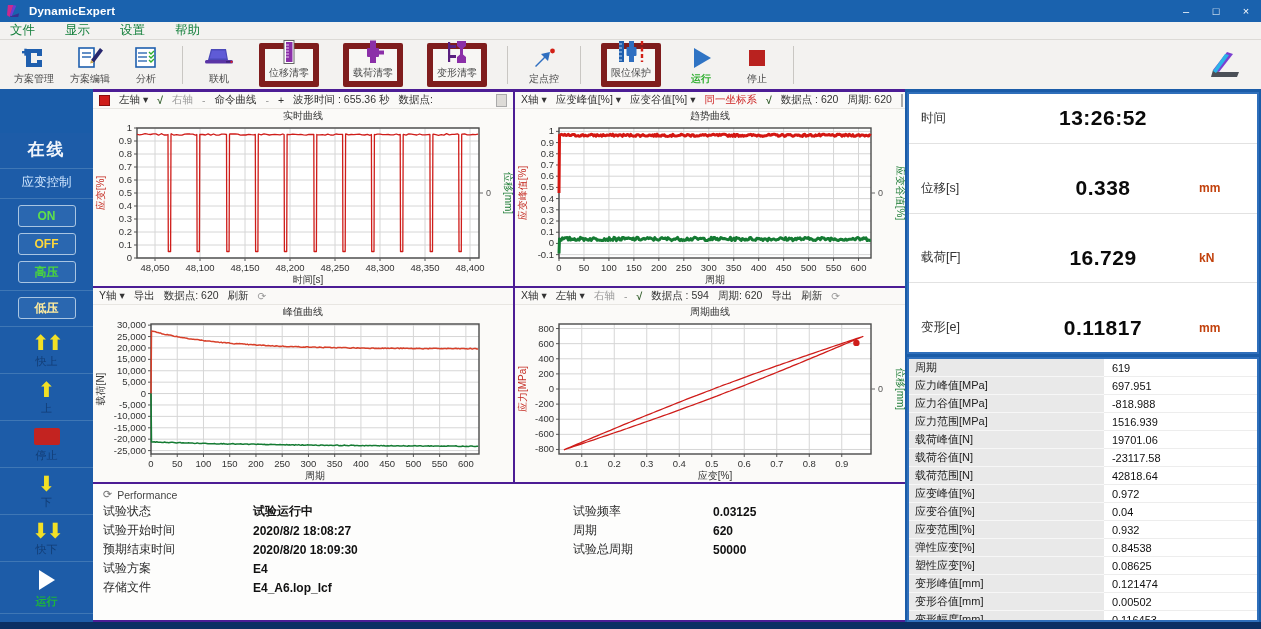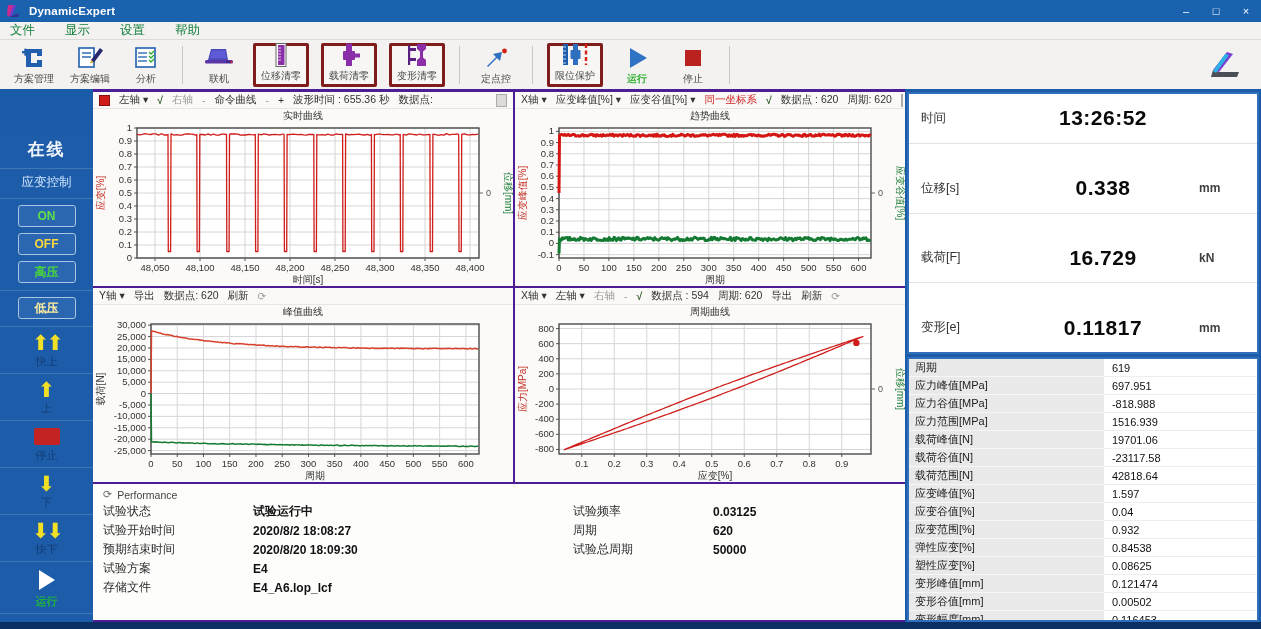--- a/index.html
+++ b/index.html
@@ -21,21 +21,21 @@
            border-bottom:1px solid #dcdad6;display:flex;align-items:center;padding-left:10px;box-sizing:border-box;}
   .menu-item{font-size:12.5px;color:#15803d;margin-right:30px;}
 
   
   .toolbar{position:absolute;left:0;top:40px;width:100%;height:49px;background:#f3f2f0;
            display:flex;align-items:center;padding-left:6px;box-sizing:border-box;}
   .tbtn{display:flex;flex-direction:column;align-items:center;justify-content:flex-end;
         min-width:56px;height:44px;padding:1px 4px;box-sizing:border-box;}
   .tbtn .ticon{height:26px;display:flex;align-items:center;justify-content:center;}
   .tbtn .tlab{font-size:10px;color:#4a4a4a;margin-top:1px;white-space:nowrap;}
-  .tbtn.framed{border:3px solid #7f1d1d;background:#f7f6f4;border-radius:2px;margin:0 6px;}
+  .tbtn.framed{border:6px solid #7f1d1d;background:#f7f6f4;border-radius:2px;margin:0 12px;}
   .tbtn .tlab.green{color:#2faf2f;font-weight:700;}
   .tsep{width:1px;height:38px;background:#c9c7c3;margin:0 8px;}
   .toolbar-logo{margin-left:auto;margin-right:18px;}
 
   
   .sidebar{position:absolute;left:0;top:89px;width:93px;height:533px;background:#1d5ca8;
            display:flex;flex-direction:column;align-items:center;color:#fff;margin-top:44px;}
   .sb-block{width:100%;display:flex;flex-direction:column;align-items:center;
             border-bottom:1px solid #3f77b5;padding:3px 0 4px;}
   .sb-online{font-size:17px;font-weight:700;color:#f2f6fb;letter-spacing:2px;padding:2px 0 3px;}
@@ -82,21 +82,21 @@
   
   .rightpanel{position:absolute;left:905px;top:89px;width:356px;height:533px;background:#1a5ca8;
               padding:3px 2px 0 2px;box-sizing:border-box;display:flex;flex-direction:column;gap:3px;}
   .card{background:#fff;border:2px solid #2f6fbb;box-sizing:border-box;}
   .readouts{height:262px;flex:0 0 262px;display:flex;flex-direction:column;gap:20px;}
   .ro-row{flex:1 1 0;display:grid;grid-template-columns:86px 1fr 52px;align-items:center;
           border-bottom:1px solid #e2e2e2;padding:0 6px 0 12px;}
   .ro-row:last-child{border-bottom:none;}
   .ro-label{font-size:12.5px;color:#333;}
   .ro-value{font-size:21px;font-weight:700;color:#0a0a0a;text-align:center;letter-spacing:.5px;}
-  .ro-unit{font-size:12px;font-weight:700;color:#404040;text-align:left;}
+  .ro-unit{font-size:12px;font-weight:700;color:#c2410c;text-align:left;}
   .datatable{flex:1 1 auto;overflow:hidden;}
   .trow{display:grid;grid-template-columns:56% 44%;height:18px;align-items:center;font-size:11px;}
   .trow .tlabel{background:#e9e9e9;border-bottom:1px solid #f7f7f7;height:100%;display:flex;
                 align-items:center;padding-left:6px;box-sizing:border-box;color:#222;}
   .trow .tvalue{border-bottom:1px solid #ededed;height:100%;display:flex;align-items:center;
                 padding-left:8px;box-sizing:border-box;color:#111;}
 
   .bottom-edge{position:absolute;left:0;top:622px;width:100%;height:7px;background:#0b2f63;}
 </style>
 </head>
@@ -784,21 +784,21 @@
           <div class="tvalue">-23117.58</div>
         </div>
 
         <div class="trow">
           <div class="tlabel">载荷范围[N]</div>
           <div class="tvalue">42818.64</div>
         </div>
 
         <div class="trow">
           <div class="tlabel">应变峰值[%]</div>
-          <div class="tvalue">1.597</div>
+          <div class="tvalue">0.972</div>
         </div>
 
         <div class="trow">
           <div class="tlabel">应变谷值[%]</div>
           <div class="tvalue">0.04</div>
         </div>
 
         <div class="trow">
           <div class="tlabel">应变范围[%]</div>
           <div class="tvalue">0.932</div>

